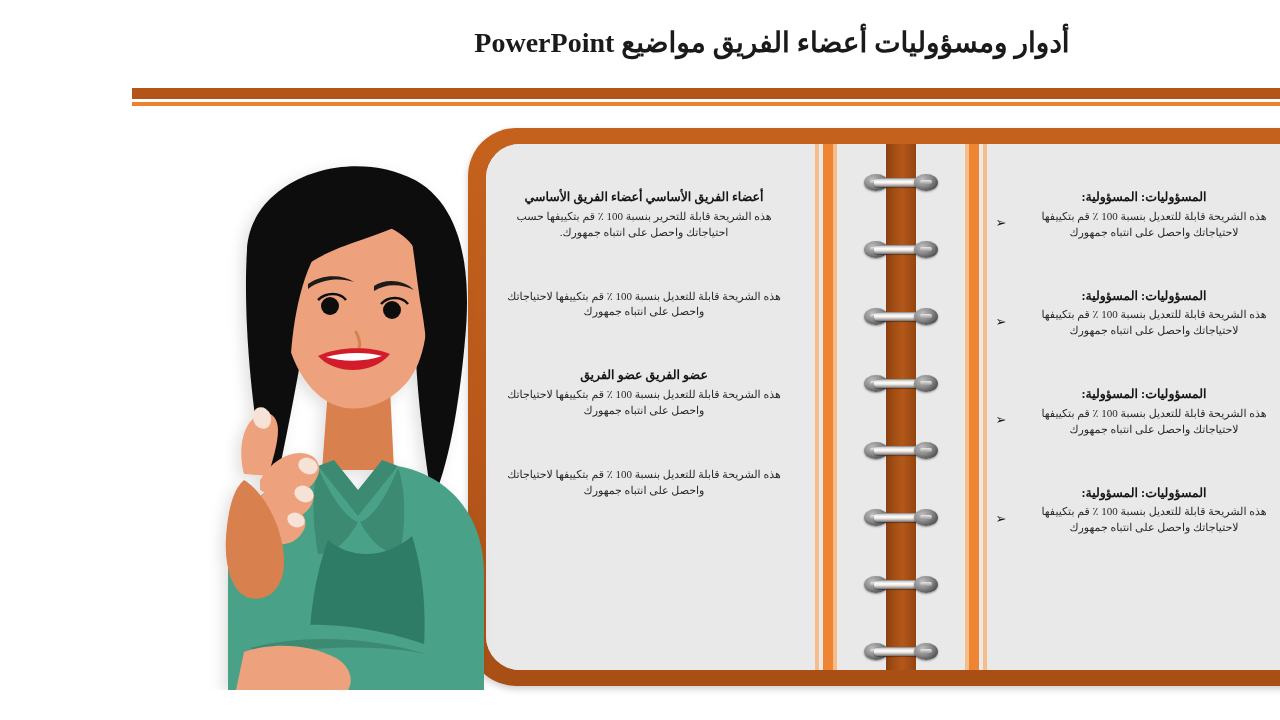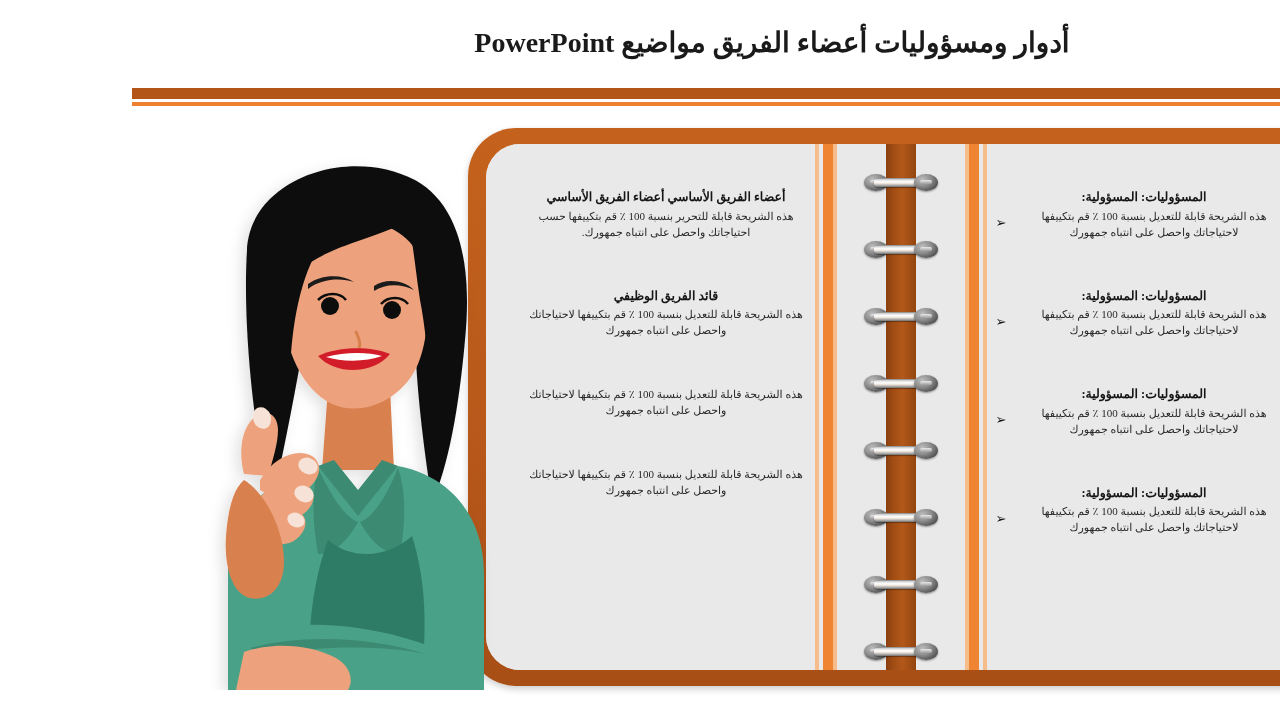--- a/index.html
+++ b/index.html
@@ -127,21 +127,21 @@
     background:linear-gradient(180deg,#e9e9e9,#9d9d9d);
   }
 
   
   .col {
     position:absolute;
     top:46px;
     width:300px;
   }
   .col-right { right:22px; }   
-  .col-left  { left:30px; }
+  .col-left  { left:8px; }
 
   .entry {
     position:relative;
     direction:rtl;
     text-align:right;
     margin-bottom:48px;
   }
   .entry-head {
     font-family:"Liberation Serif", serif;
     font-size:12.5px;
@@ -224,24 +224,24 @@
           <div class="entry-body">هذه الشريحة قابلة للتعديل بنسبة 100 ٪ قم بتكييفها لاحتياجاتك واحصل على انتباه جمهورك</div>
         </div>
       </div>
 
       <div class="col col-left col-roles">
         <div class="entry">
           <div class="entry-head">أعضاء الفريق الأساسي أعضاء الفريق الأساسي</div>
           <div class="entry-body">هذه الشريحة قابلة للتحرير بنسبة 100 ٪ قم بتكييفها حسب احتياجاتك واحصل على انتباه جمهورك.</div>
         </div>
         <div class="entry">
-          <div class="entry-head">قائد الفريق الوظيفي</div>
-          <div class="entry-body">هذه الشريحة قابلة للتعديل بنسبة 100 ٪ قم بتكييفها لاحتياجاتك واحصل على انتباه جمهورك</div>
-        </div>
-        <div class="entry">
+          <div class="entry-body">هذه الشريحة قابلة للتعديل بنسبة 100 ٪ قم بتكييفها لاحتياجاتك واحصل على انتباه جمهورك</div>
+        </div>
+        <div class="entry">
+          <div class="entry-head">عضو الفريق عضو الفريق</div>
           <div class="entry-body">هذه الشريحة قابلة للتعديل بنسبة 100 ٪ قم بتكييفها لاحتياجاتك واحصل على انتباه جمهورك</div>
         </div>
         <div class="entry">
           <div class="entry-body">هذه الشريحة قابلة للتعديل بنسبة 100 ٪ قم بتكييفها لاحتياجاتك واحصل على انتباه جمهورك</div>
         </div>
       </div>
 
       <div class="spine">
         <span class="stripe stripe-l s1"></span>
         <span class="stripe stripe-o s2"></span>

